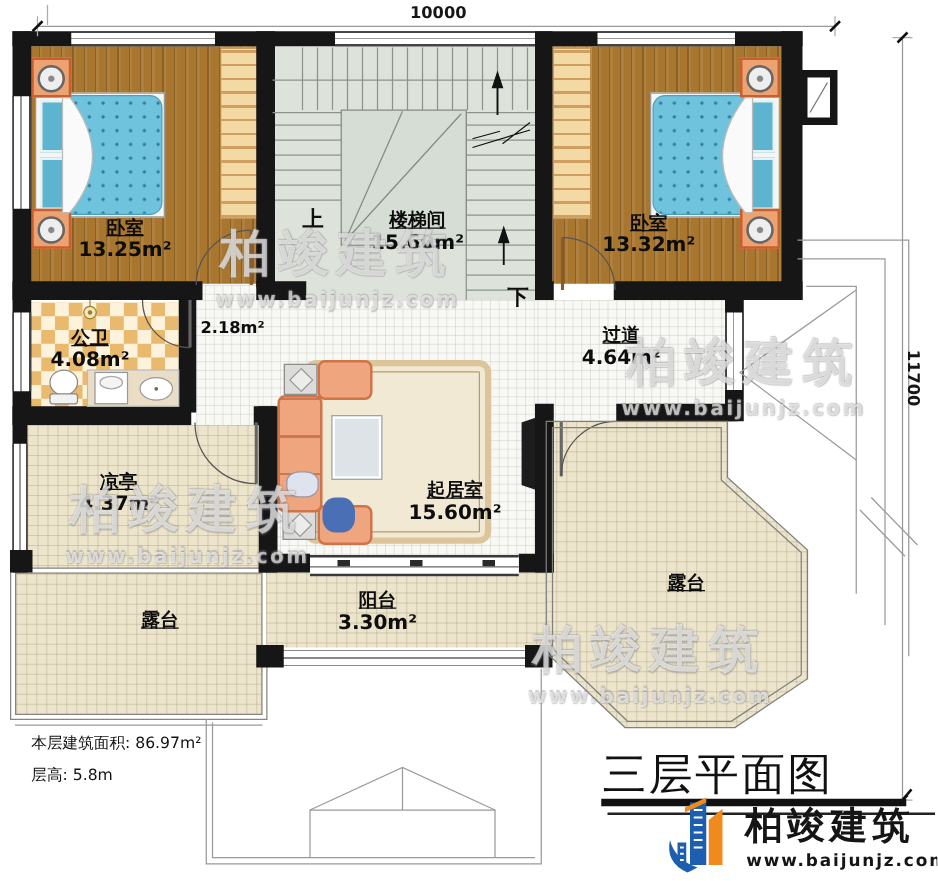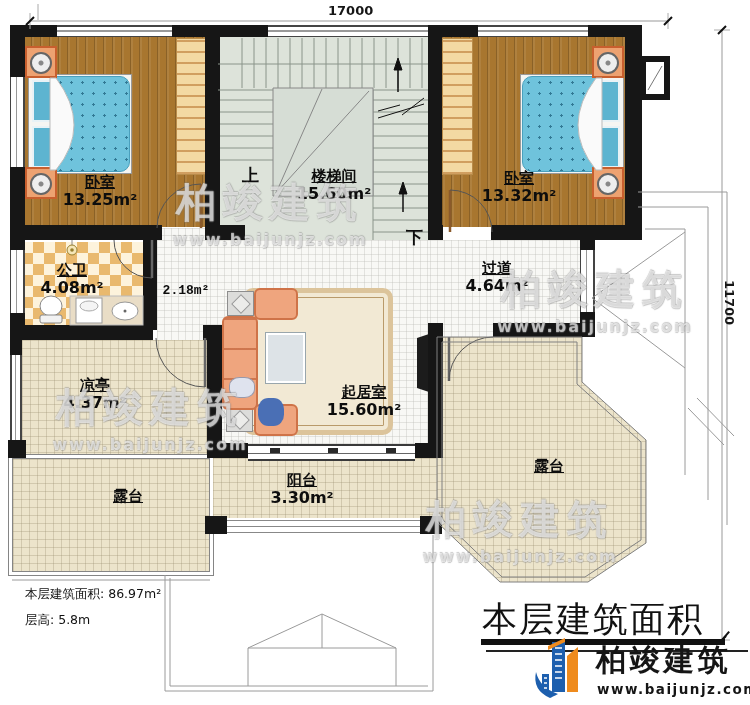--- a/index.html
+++ b/index.html
@@ -247,21 +247,21 @@
     <div class="ar">15.60m²</div>
   </div>
   <div class="lbl" style="left:519px;top:170px;">
     <div class="nm">卧室</div>
     <div class="ar">13.32m²</div>
   </div>
   <div class="lbl" style="left:72px;top:262px;">
     <div class="nm">公卫</div>
     <div class="ar">4.08m²</div>
   </div>
-  <div class="lbl" style="left:186px;top:284px;font-family:Liberation Mono, monospace;">
+  <div class="lbl" style="left:186px;top:256px;">
     <div class="ar" style="font-size:13px;">2.18m²</div>
   </div>
   <div class="lbl" style="left:497px;top:260px;">
     <div class="nm">过道</div>
     <div class="ar">4.64m²</div>
   </div>
   <div class="lbl" style="left:95px;top:377px;">
     <div class="nm">凉亭</div>
     <div class="ar">4.37m²</div>
   </div>
@@ -275,21 +275,21 @@
   </div>
   <div class="lbl" style="left:128px;top:488px;">
     <div class="nm lone">露台</div>
   </div>
   <div class="lbl" style="left:549px;top:458px;">
     <div class="nm lone">露台</div>
   </div>
   <div class="updown" style="left:242px;top:164px;">上</div>
   <div class="updown" style="left:406px;top:226px;">下</div>
 
-  <div class="dimtxt" style="left:328px;top:3px;">17000</div>
+  <div class="dimtxt" style="left:328px;top:3px;">10000</div>
   <div class="dimtxt" style="left:707px;top:295px;transform:rotate(90deg);transform-origin:center;">11700</div>
 
   <div class="wm" style="left:135px;top:175px;width:270px;">
     <div class="wm-t">柏竣建筑</div>
     <div class="wm-u">www.baijunjz.com</div>
   </div>
   <div class="wm" style="left:455px;top:262px;width:280px;">
     <div class="wm-t">柏竣建筑</div>
     <div class="wm-u">www.baijunjz.com</div>
   </div>
@@ -298,21 +298,21 @@
     <div class="wm-u">www.baijunjz.com</div>
   </div>
   <div class="wm" style="left:385px;top:492px;width:270px;">
     <div class="wm-t">柏竣建筑</div>
     <div class="wm-u">www.baijunjz.com</div>
   </div>
 
   <div class="info" style="left:25px;top:586px;">本层建筑面积: 86.97m²</div>
   <div class="info" style="left:25px;top:612px;">层高: 5.8m</div>
 
-  <div class="title-cn" style="left:482px;top:596px;">本层建筑面积</div>
+  <div class="title-cn" style="left:482px;top:596px;">三层平面图</div>
   <div class="uline1" style="left:481px;top:639px;width:244px;height:6px;"></div>
   <div class="uline2" style="left:486px;top:650px;width:262px;height:2px;"></div>
   <div class="uline1" style="left:724px;top:630px;width:2px;height:13px;transform:rotate(40deg);"></div>
 
   <svg class="overlay" style="left:528px;top:636px;z-index:50;" width="64" height="66" viewBox="0 0 64 66">
     <path d="M22 62 Q4 54 8 36 Q12 52 30 58 Q24 61 22 62 Z" fill="#1d5fae"></path>
     <rect x="24" y="6" width="13" height="50" fill="#1d5fae"></rect>
     <polygon points="39,20 50,11 50,56 39,56" fill="#ef8b1d"></polygon>
     <rect x="14" y="38" width="7" height="18" fill="#1d5fae"></rect>
     <path d="M27 12 H34 M27 18 H34 M27 24 H34 M27 30 H34 M27 36 H34 M27 42 H34 M16 42 H19 M16 47 H19 M16 52 H19" stroke="#fff" stroke-width="1.6" fill="none"></path>

